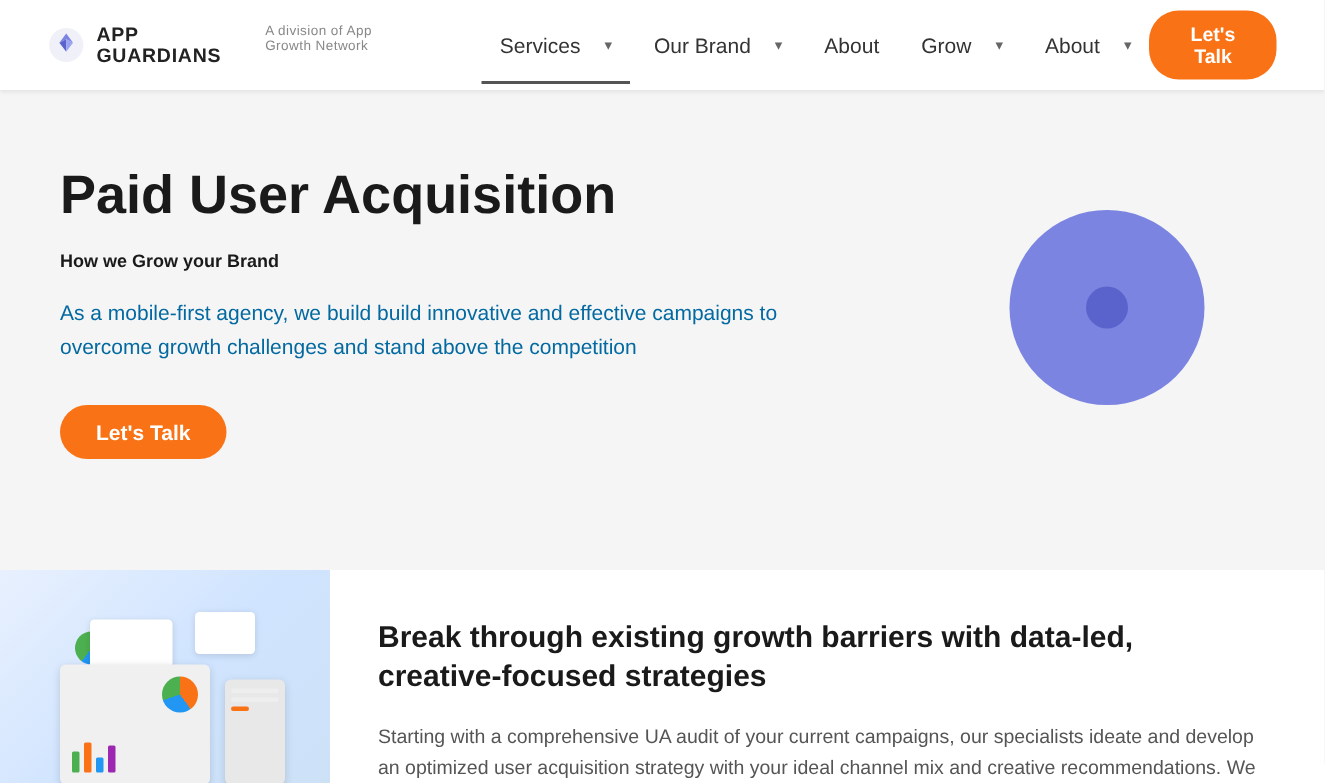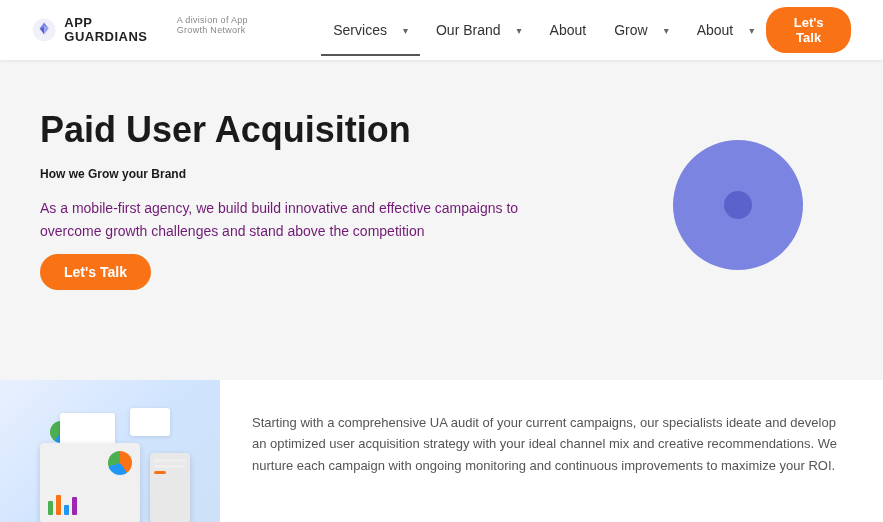--- a/index.html
+++ b/index.html
@@ -115,24 +115,24 @@
       line-height: 1.2;
     }
     .hero-subtitle {
       font-size: 12px;
       font-weight: 700;
       color: #1a1a1a;
       margin-bottom: 16px;
     }
     .hero-desc {
       font-size: 14px;
-      color: #701a75;
+      color: #0369a1;
       line-height: 1.6;
       max-width: 510px;
-      margin-bottom: 12px;
+      margin-bottom: 28px;
     }
     .hero-btn {
       background: #f97316;
       color: #fff;
       border: none;
       border-radius: 20px;
       padding: 10px 24px;
       font-size: 14px;
       font-weight: 600;
       cursor: pointer;
@@ -328,15 +328,16 @@
         </div>
         <div class="mock-phone mock-screen">
           <div style="position:absolute;top:6px;left:4px;right:4px;height:3px;background:#eee;border-radius:2px;"></div>
           <div style="position:absolute;top:12px;left:4px;right:4px;height:3px;background:#eee;border-radius:2px;"></div>
           <div style="position:absolute;top:18px;left:4px;width:12px;height:3px;background:#f97316;border-radius:2px;"></div>
         </div>
       </div>
     </div>
   </div>
   <div class="lower-content">
+    <h3 class="lower-title">Break through existing growth barriers with data-led, creative-focused strategies</h3>
     <p class="lower-desc">Starting with a comprehensive UA audit of your current campaigns, our specialists ideate and develop an optimized user acquisition strategy with your ideal channel mix and creative recommendations. We nurture each campaign with ongoing monitoring and continuous improvements to maximize your ROI.</p>
   </div>
 </section>
 
 </body></html>

